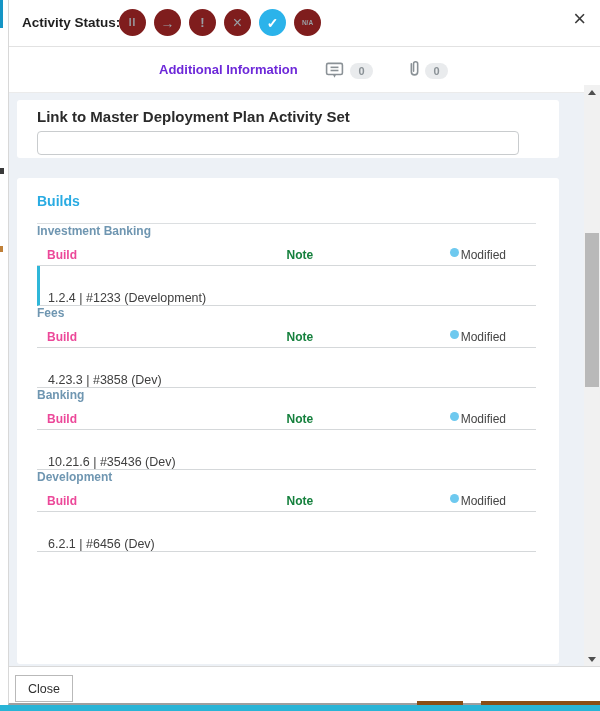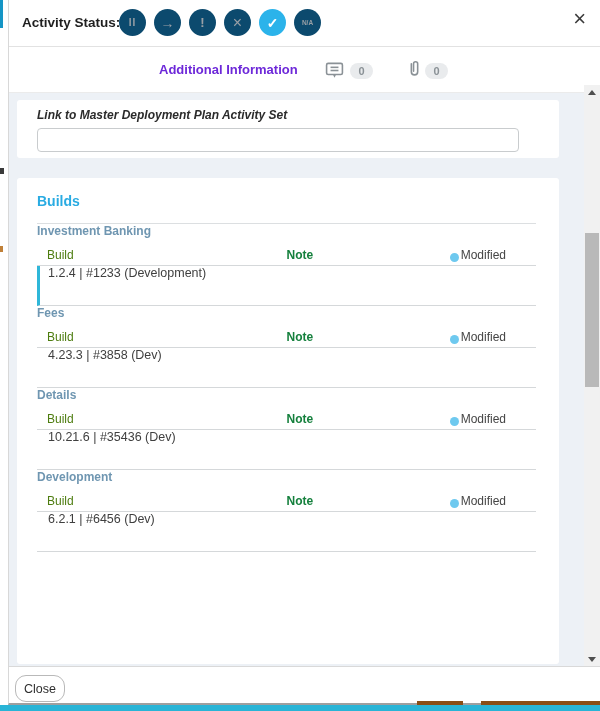--- a/index.html
+++ b/index.html
@@ -14,21 +14,21 @@
   .bottom-brown-1 { position:absolute; left:417px; bottom:6px; width:46px; height:4px; background:#8a4d16; }
   .bottom-brown-2 { position:absolute; left:481px; bottom:6px; width:119px; height:4px; background:#8a4d16; }
 
   .modal { position:absolute; left:8px; top:0; width:592px; height:705px; background:#fff;
            border-left:1px solid #d8d8d8; border-bottom:2px solid #9f9f9f; }
 
   
   .modal-header { position:relative; height:47px; border-bottom:1px solid #e2e2e2; background:#fff; }
   .modal-title { position:absolute; left:13px; top:15px; font-size:13.5px; font-weight:bold; color:#1f1f1f; }
   .status-group { position:absolute; left:110px; top:9px; display:flex; }
-  .status-btn { width:27px; height:27px; margin-right:8px; border-radius:50%; background:#0c4a6e;
+  .status-btn { width:27px; height:27px; margin-right:8px; border-radius:50%; background:#7f1d1d;
                 color:#9aa0a6; display:flex; align-items:center; justify-content:center;
                 font-size:14px; cursor:pointer; user-select:none; }
   .status-btn.glyph-pause { font-size:10px; font-weight:bold; letter-spacing:1px; }
   .status-btn.glyph-excl { font-size:13px; font-weight:bold; }
   .status-btn.glyph-x { font-size:16px; }
   .status-btn.active { background:#2bb3ea; color:#fff; font-weight:bold; }
   .status-btn.na { font-size:6.5px; font-weight:bold; }
   .close-x { position:absolute; right:14px; top:8px; font-size:22px; font-weight:300; color:#3a3a3a; cursor:pointer; line-height:1; }
 
   
@@ -41,52 +41,52 @@
   .counter-icon.clip { left:396px; top:12px; }
   .counter-badge { position:absolute; top:16px; width:23px; height:16px; background:#e9ebed; border-radius:8px;
                    font-size:11px; font-weight:bold; color:#8a9196; text-align:center; line-height:16px; }
   .badge-comments { left:341px; }
   .badge-attachments { left:416px; }
 
   
   .modal-body { position:absolute; left:0; right:0; top:93px; height:573px; background:#edf1f6; overflow:hidden; }
   .card { position:absolute; left:8px; width:542px; background:#fff; border-radius:3px; }
   .card-1 { top:7px; height:58px; padding:8px 20px; }
-  .field-label { font-size:12px; font-weight:bold; color:#2b2b2b;font-style:italic; }
+  .field-label { font-size:15px; font-weight:bold; color:#2b2b2b; }
   .link-input { display:block; margin-top:6px; width:482px; height:24px; border:1px solid #c9ccce; border-radius:4px;
                 font-size:12px; color:#333; padding:0 8px; background:#fff; outline:none; }
   .card-2 { top:85px; bottom:2px; padding:0 23px 0 20px; overflow:hidden; }
   .builds-title { padding-top:15px; font-size:14px; font-weight:bold; color:#29abe2; }
   .builds-divider { margin-top:14px; border-top:1px solid #dcdfe1; }
 
   .build-section { }
   .section-title { font-size:12px; font-weight:bold; color:#6f96b1; }
   .cols-row { margin-top:6px; height:22px; display:flex; align-items:center; border-bottom:1px solid #d5d8da; }
-  .col-build { flex:0 0 50%; padding-left:10px; font-size:12px; font-weight:normal; color:#4d7c0f; }
+  .col-build { flex:0 0 50%; padding-left:10px; font-size:12px; font-weight:bold; color:#ec4899; }
   .col-note { flex:1; font-size:12px; font-weight:bold; color:#15803d; }
-  .col-modified { display:flex; align-items:flex-end; gap:2px; padding-right:30px; font-size:12px; color:#454545; }
+  .col-modified { display:flex; align-items:flex-start; gap:2px; padding-right:30px; font-size:12px; color:#454545; }
   .mod-dot { width:9px; height:9px; border-radius:50%; background:#6ec9ef; display:inline-block; }
-  .build-row { height:40px; display:flex; align-items:flex-start; border-bottom:1px solid #d5d8da;
+  .build-row { height:40px; display:flex; align-items:flex-end; border-bottom:1px solid #d5d8da;
                padding-left:11px; font-size:12.5px; color:#3f3f3f; cursor:pointer; background:#fff; }
   .build-row.modified { border-left:3px solid #2fb7d9; padding-left:8px; }
 
   
   .scrollbar { position:absolute; right:0; top:85px; height:581px; width:16px; background:#f1f1f1; }
   .sb-arrow { position:absolute; left:0; width:16px; height:14px; display:flex; align-items:center; justify-content:center; cursor:pointer; }
   .sb-arrow.up { top:0; }
   .sb-arrow.down { bottom:0; }
   .sb-tri { width:0; height:0; border-left:4px solid transparent; border-right:4px solid transparent; }
   .sb-tri.up { border-bottom:5px solid #4f4f4f; }
   .sb-tri.down { border-top:5px solid #4f4f4f; }
   .sb-thumb { position:absolute; left:1px; right:1px; top:148px; height:154px; background:#b9b9b9; cursor:pointer; }
 
   
   .modal-footer { position:absolute; left:0; right:0; top:666px; height:37px; background:#fff; border-top:1px solid #d9d9d9; }
-  .close-btn { position:absolute; left:6px; top:8px; width:50px; height:27px; background:#fff;
-               border:1px solid #b9b9b9; border-radius:11px; font-family:"Liberation Sans",sans-serif;
+  .close-btn { position:absolute; left:6px; top:8px; width:58px; height:27px; background:#fff;
+               border:1px solid #b9b9b9; border-radius:0; font-family:"Liberation Sans",sans-serif;
                font-size:12.5px; color:#2f2f2f; cursor:pointer; }
 </style>
 </head>
 <body>
 
 <div class="edge-stripe-top"></div>
 <div class="edge-dash-dark"></div>
 <div class="edge-dash-orange"></div>
 
 <div class="modal">
@@ -151,21 +151,21 @@
               <span class="col-modified">
                 <span class="mod-dot"></span>
                 <span>Modified</span>
               </span>
             </div>
             <div class="build-row">
               <span>4.23.3 | #3858 (Dev)</span>
             </div>
           </div>
           <div class="build-section">
-            <div class="section-title">Details</div>
+            <div class="section-title">Banking</div>
             <div class="cols-row">
               <span class="col-build">Build</span>
               <span class="col-note">Note</span>
               <span class="col-modified">
                 <span class="mod-dot"></span>
                 <span>Modified</span>
               </span>
             </div>
             <div class="build-row">
               <span>10.21.6 | #35436 (Dev)</span>

